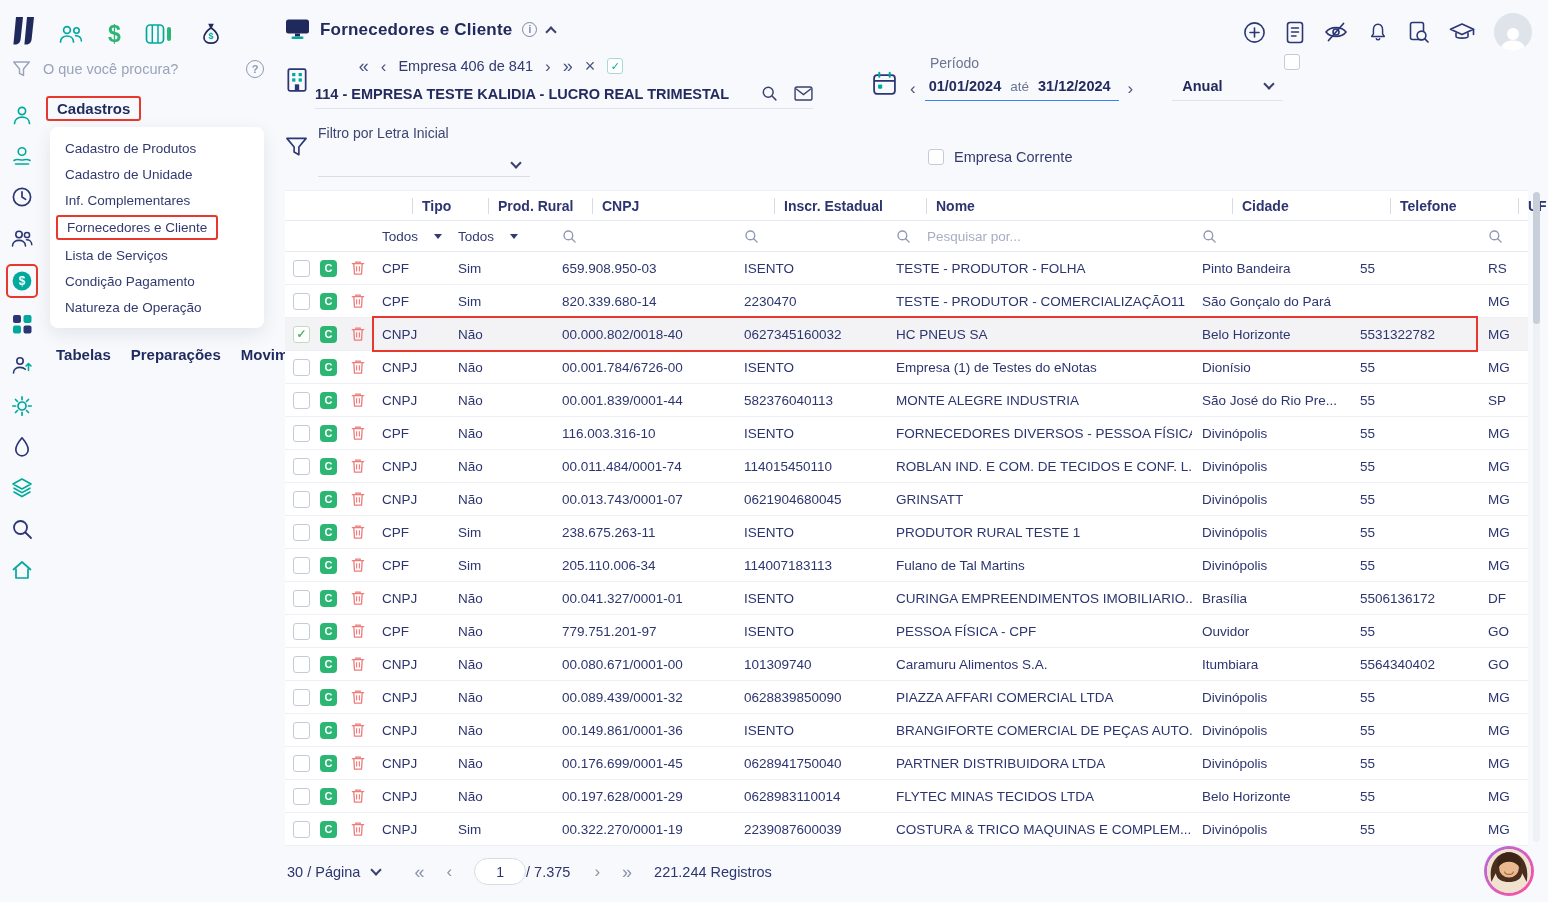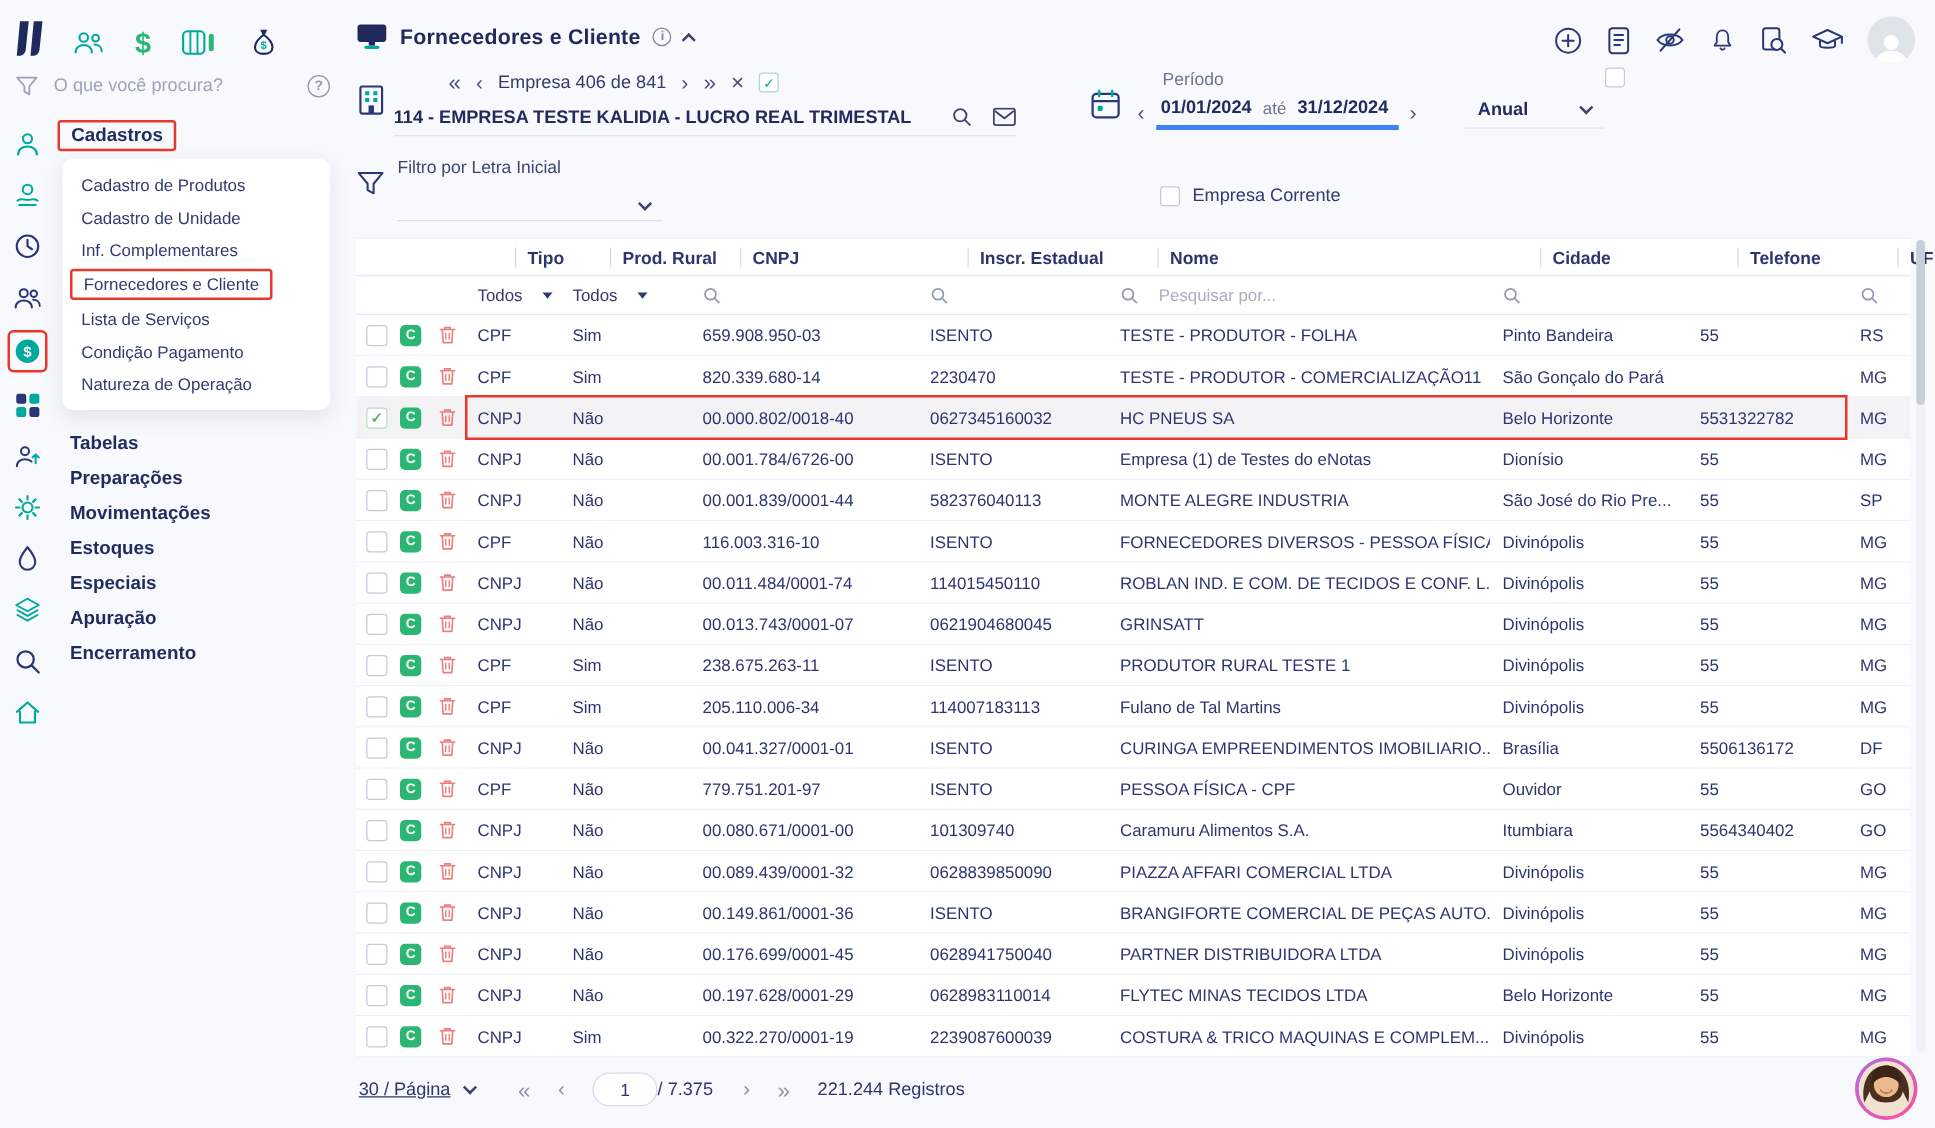--- a/index.html
+++ b/index.html
@@ -36,40 +36,40 @@
 .rail-item{width:32px;height:30px;display:flex;align-items:center;justify-content:center;cursor:pointer;}
 .rail-item.annot{border:2.5px solid var(--red);border-radius:5px;height:34px;}
 
 
 .menu{position:absolute;left:46px;top:96px;width:224px;}
 .menu-section-label{display:inline-block;font-weight:bold;font-size:15px;color:#1f2a5e;padding:2px 9px;cursor:pointer;}
 .menu-section-label.annot{border:2.5px solid var(--red);border-radius:3px;}
 .submenu{background:#fff;border-radius:8px;box-shadow:0 6px 18px rgba(40,50,90,.10);padding:8px 0;margin:6px 0 2px 4px;width:214px;}
 .submenu-item{font-size:13.5px;color:#323a70;padding:5.5px 15px;cursor:pointer;white-space:nowrap;}
 .submenu-item.annot{border:2.5px solid var(--red);border-radius:3px;width:fit-content;padding:3px 9px;margin:2px 6px;}
-.menu-list{margin-top:12px;display:flex;flex-direction:column;}
+.menu-list{margin-top:12px;display:flex;flex-direction:row;}
 .menu-item{font-weight:bold;font-size:15px;color:#1f2a5e;padding:5.5px 10px;cursor:pointer;}
 
 
 .company{position:absolute;left:285px;top:57px;width:528px;height:52px;}
 .company .bld{position:absolute;left:0;top:10px;}
 .company-pager{position:absolute;left:34px;top:0;width:344px;display:flex;align-items:center;justify-content:center;gap:12px;font-size:14.5px;color:#323a70;}
 .nav-glyph{font-size:18px;color:#4a5280;cursor:pointer;line-height:1;user-select:none;}
 .nav-glyph.sm{font-size:17px;}
 .company-name-row{position:absolute;left:30px;top:25px;right:0;height:27px;display:flex;align-items:center;gap:16px;border-bottom:1px solid #dfe3ec;padding-bottom:3px;}
 .company-name{font-weight:bold;font-size:14.5px;color:#232b5e;flex:1;white-space:nowrap;}
 .cbx{width:16px;height:16px;border:1.5px solid #c3cad8;border-radius:3px;background:#fff;display:flex;align-items:center;justify-content:center;font-size:11px;color:var(--teal);cursor:pointer;flex:none;}
 .cbx.checked{border-color:#a9d8d4;}
 
 
 .period{position:absolute;left:872px;top:55px;width:440px;height:52px;}
 .period .cal{position:absolute;left:0;top:16px;}
 .period-label{position:absolute;left:58px;top:0;font-size:14px;color:#6b7492;}
 .period-controls{position:absolute;left:38px;top:21px;display:flex;align-items:center;gap:9px;}
-.date-group{display:flex;align-items:center;gap:9px;border-bottom:4px solid #3b82f6;padding:2px 8px 6px 4px;font-size:14.5px;font-weight:bold;color:#232b5e;}
+.date-group{display:flex;align-items:center;gap:9px;border-bottom:1px solid #3b82f6;padding:2px 8px 6px 4px;font-size:14.5px;font-weight:bold;color:#232b5e;}
 .until{font-weight:normal;color:#6b7492;font-size:13.5px;}
 .mode-select{display:flex;align-items:center;gap:42px;border-bottom:1px solid #dfe3ec;padding:2px 10px 6px 10px;margin-left:30px;font-size:14.5px;font-weight:bold;color:#232b5e;cursor:pointer;}
 .period-cbx{position:absolute;left:1284px;top:54px;}
 
 
 .filters{position:absolute;left:285px;top:118px;height:60px;width:1110px;}
 .filters .fun{position:absolute;left:0;top:18px;}
 .ffield{position:absolute;top:7px;}
 .flabel{font-size:14px;color:#3c4673;}
 .fselect{margin-top:13px;display:flex;align-items:center;justify-content:flex-end;border-bottom:1px solid #d8dde8;height:23px;padding:0 10px;cursor:pointer;}
@@ -95,21 +95,21 @@
 .row-annot{display:none;position:absolute;left:87px;right:50px;top:-2px;bottom:-2px;border:2.5px solid var(--red);pointer-events:none;z-index:2;}
 .trow.selected .row-annot{display:block;}
 .cell.icell{padding-left:0;display:flex;align-items:center;height:100%;}
 .cb{width:17px;height:17px;border:1.5px solid #c3cad8;border-radius:3px;background:#fff;display:flex;align-items:center;justify-content:center;font-size:12px;font-weight:bold;color:#58b368;margin-left:8px;cursor:pointer;}
 .trow.selected .cb{border-color:#bedcc3;}
 .c-badge{width:17px;height:17px;border-radius:4px;background:var(--green);color:#fff;font-size:11px;font-weight:bold;display:flex;align-items:center;justify-content:center;margin-left:5px;cursor:pointer;}
 .trash{margin-left:9px;cursor:pointer;display:flex;}
 
 
 .pagination{position:absolute;left:287px;top:858px;width:1243px;display:flex;align-items:center;font-size:14.5px;color:#2d3570;}
-.pg-select{display:flex;align-items:center;gap:12px;cursor:pointer;text-decoration:underline;}
+.pg-select{display:flex;align-items:center;gap:12px;cursor:pointer;}
 .pg-arrows{display:flex;align-items:center;gap:22px;margin-left:34px;color:#8a93ab;}
 .pg-arrows .nav-glyph{color:#8a93ab;}
 .page-input{width:52px;height:27px;border:1.5px solid #d6dbe5;border-radius:14px;text-align:center;font-size:14px;color:#2d3570;outline:none;background:#fff;font-family:inherit;margin-left:22px;}
 .pages-total{margin-left:0;}
 .pg-arrows2{display:flex;align-items:center;gap:22px;margin-left:24px;}
 .pg-arrows2 .nav-glyph{color:#8a93ab;}
 .records{margin-left:22px;}
 
 
 .vscroll{position:absolute;left:1533px;top:192px;width:7px;height:650px;background:#f0f1f5;border-radius:4px;}

